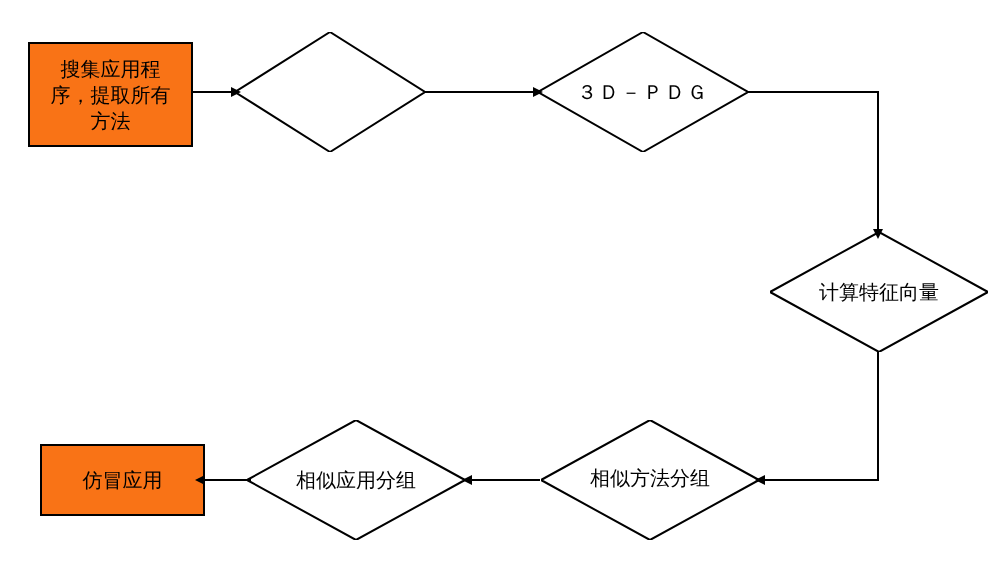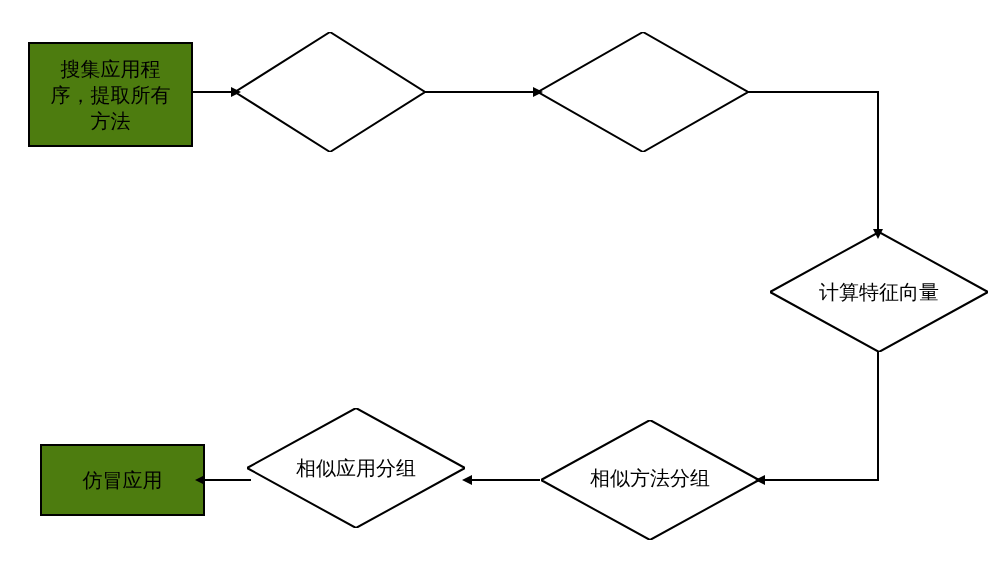--- a/index.html
+++ b/index.html
@@ -28,21 +28,21 @@
       align-items: center;
       justify-content: center;
       text-align: center;
       font-size: 20px;
       line-height: 1.3;
       color: #000;
     }
     
     .rect-node {
       border: 2px solid #000;
-      background: #4d7c0f;
+      background: #f97316;
       padding: 22px 12px;
       align-items: center;
     }
     
     .diamond-node {
       background: transparent;
     }
     
     .diamond-node svg {
       position: absolute;
@@ -76,37 +76,38 @@
   <div class="node diamond-node" style="left: 235px; top: 32px; width: 190px; height: 120px;">
     <svg viewBox="0 0 190 120">
       <polygon points="95,0 190,60 95,120 0,60" fill="white" stroke="#000" stroke-width="2"></polygon>
     </svg>
   </div>
 
   <div class="node diamond-node" style="left: 538px; top: 32px; width: 210px; height: 120px;">
     <svg viewBox="0 0 210 120">
       <polygon points="105,0 210,60 105,120 0,60" fill="white" stroke="#000" stroke-width="2"></polygon>
     </svg>
+    <span class="label" style="letter-spacing: 2px;">３Ｄ－ＰＤＧ</span>
   </div>
 
   <div class="node diamond-node" style="left: 770px; top: 232px; width: 218px; height: 120px; align-items: center;">
     <svg viewBox="0 0 218 120">
       <polygon points="109,0 218,60 109,120 0,60" fill="white" stroke="#000" stroke-width="2"></polygon>
     </svg>
     <span class="label">计算特征向量</span>
   </div>
 
   <div class="node diamond-node" style="left: 541px; top: 420px; width: 218px; height: 120px; font-family: Liberation Mono, monospace;">
     <svg viewBox="0 0 218 120">
       <polygon points="109,0 218,60 109,120 0,60" fill="white" stroke="#000" stroke-width="2"></polygon>
     </svg>
     <span class="label">相似方法分组</span>
   </div>
 
-  <div class="node diamond-node" style="left: 247px; top: 408px; width: 218px; height: 120px;">
+  <div class="node diamond-node" style="left: 247px; top: 420px; width: 218px; height: 120px;">
     <svg viewBox="0 0 218 120">
       <polygon points="109,0 218,60 109,120 0,60" fill="white" stroke="#000" stroke-width="2"></polygon>
     </svg>
     <span class="label">相似应用分组</span>
   </div>
 
   <div class="node rect-node" style="left: 28px; top: 444px; width: 165px; height: 72px; margin-left: 12px;">
     <span>仿冒应用</span>
   </div>
 

